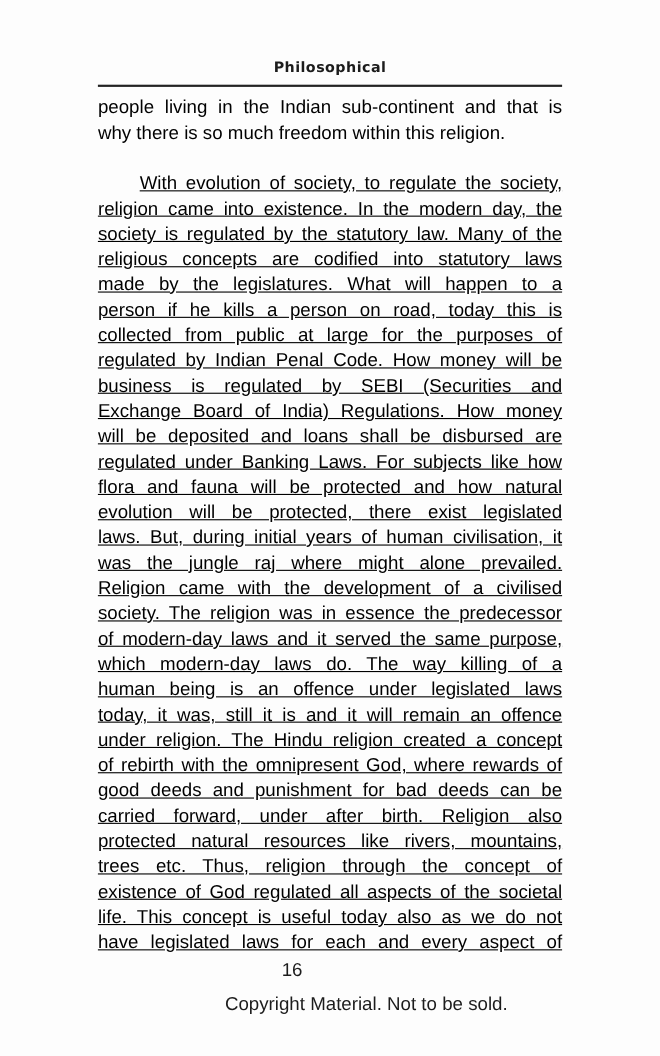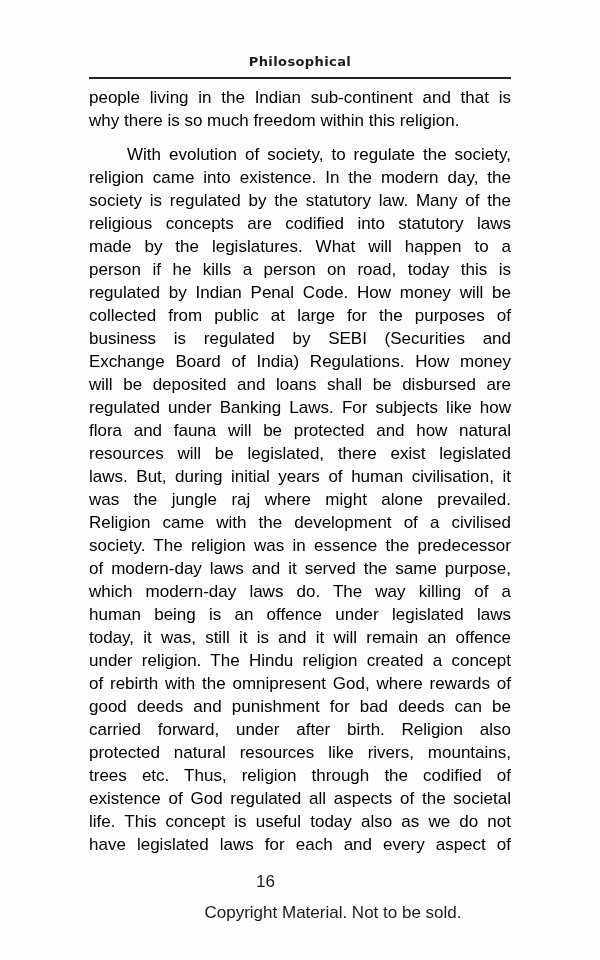--- a/index.html
+++ b/index.html
@@ -36,21 +36,21 @@
   .page-body {
     position: absolute;
     top: 86px;
     left: 89px;
     width: 422px;
     font-size: 17px;
     line-height: 23px;
     color: #000000;
   }
   .para { margin: 0; padding: 0; }
-  .para-2 { margin-top: 11px; }
+  .para-2 { margin-top: 23px; text-decoration: underline; }
   .ln {
     text-align: justify;
     text-align-last: justify;
     white-space: nowrap;
   }
   .ln.left {
     text-align: right;
     text-align-last: left;
   }
   .ln.indent { padding-left: 38px; }
@@ -90,42 +90,42 @@
       <div class="ln left">why there is so much freedom within this religion.</div>
     </div>
 
     <div class="para para-2">
       <div class="ln indent">With evolution of society, to regulate the society,</div>
       <div class="ln">religion came into existence. In the modern day, the</div>
       <div class="ln">society is regulated by the statutory law. Many of the</div>
       <div class="ln">religious concepts are codified into statutory laws</div>
       <div class="ln">made by the legislatures. What will happen to a</div>
       <div class="ln">person if he kills a person on road, today this is</div>
+      <div class="ln">collected from public at large for the purposes of</div>
       <div class="ln">regulated by Indian Penal Code. How money will be</div>
-      <div class="ln">collected from public at large for the purposes of</div>
       <div class="ln">business is regulated by SEBI (Securities and</div>
       <div class="ln">Exchange Board of India) Regulations. How money</div>
       <div class="ln">will be deposited and loans shall be disbursed are</div>
       <div class="ln">regulated under Banking Laws. For subjects like how</div>
       <div class="ln">flora and fauna will be protected and how natural</div>
-      <div class="ln">resources will be legislated, there exist legislated</div>
+      <div class="ln">evolution will be protected, there exist legislated</div>
       <div class="ln">laws. But, during initial years of human civilisation, it</div>
       <div class="ln">was the jungle raj where might alone prevailed.</div>
       <div class="ln">Religion came with the development of a civilised</div>
       <div class="ln">society. The religion was in essence the predecessor</div>
       <div class="ln">of modern-day laws and it served the same purpose,</div>
       <div class="ln">which modern-day laws do. The way killing of a</div>
       <div class="ln">human being is an offence under legislated laws</div>
       <div class="ln">today, it was, still it is and it will remain an offence</div>
       <div class="ln">under religion. The Hindu religion created a concept</div>
       <div class="ln">of rebirth with the omnipresent God, where rewards of</div>
       <div class="ln">good deeds and punishment for bad deeds can be</div>
       <div class="ln">carried forward, under after birth. Religion also</div>
       <div class="ln">protected natural resources like rivers, mountains,</div>
-      <div class="ln">trees etc. Thus, religion through the codified of</div>
+      <div class="ln">trees etc. Thus, religion through the concept of</div>
       <div class="ln">existence of God regulated all aspects of the societal</div>
       <div class="ln">life. This concept is useful today also as we do not</div>
       <div class="ln">have legislated laws for each and every aspect of</div>
     </div>
 
   </div>
 
   <div class="page-number">16</div>
 
   <div class="copyright">Copyright Material. Not to be sold.</div>

